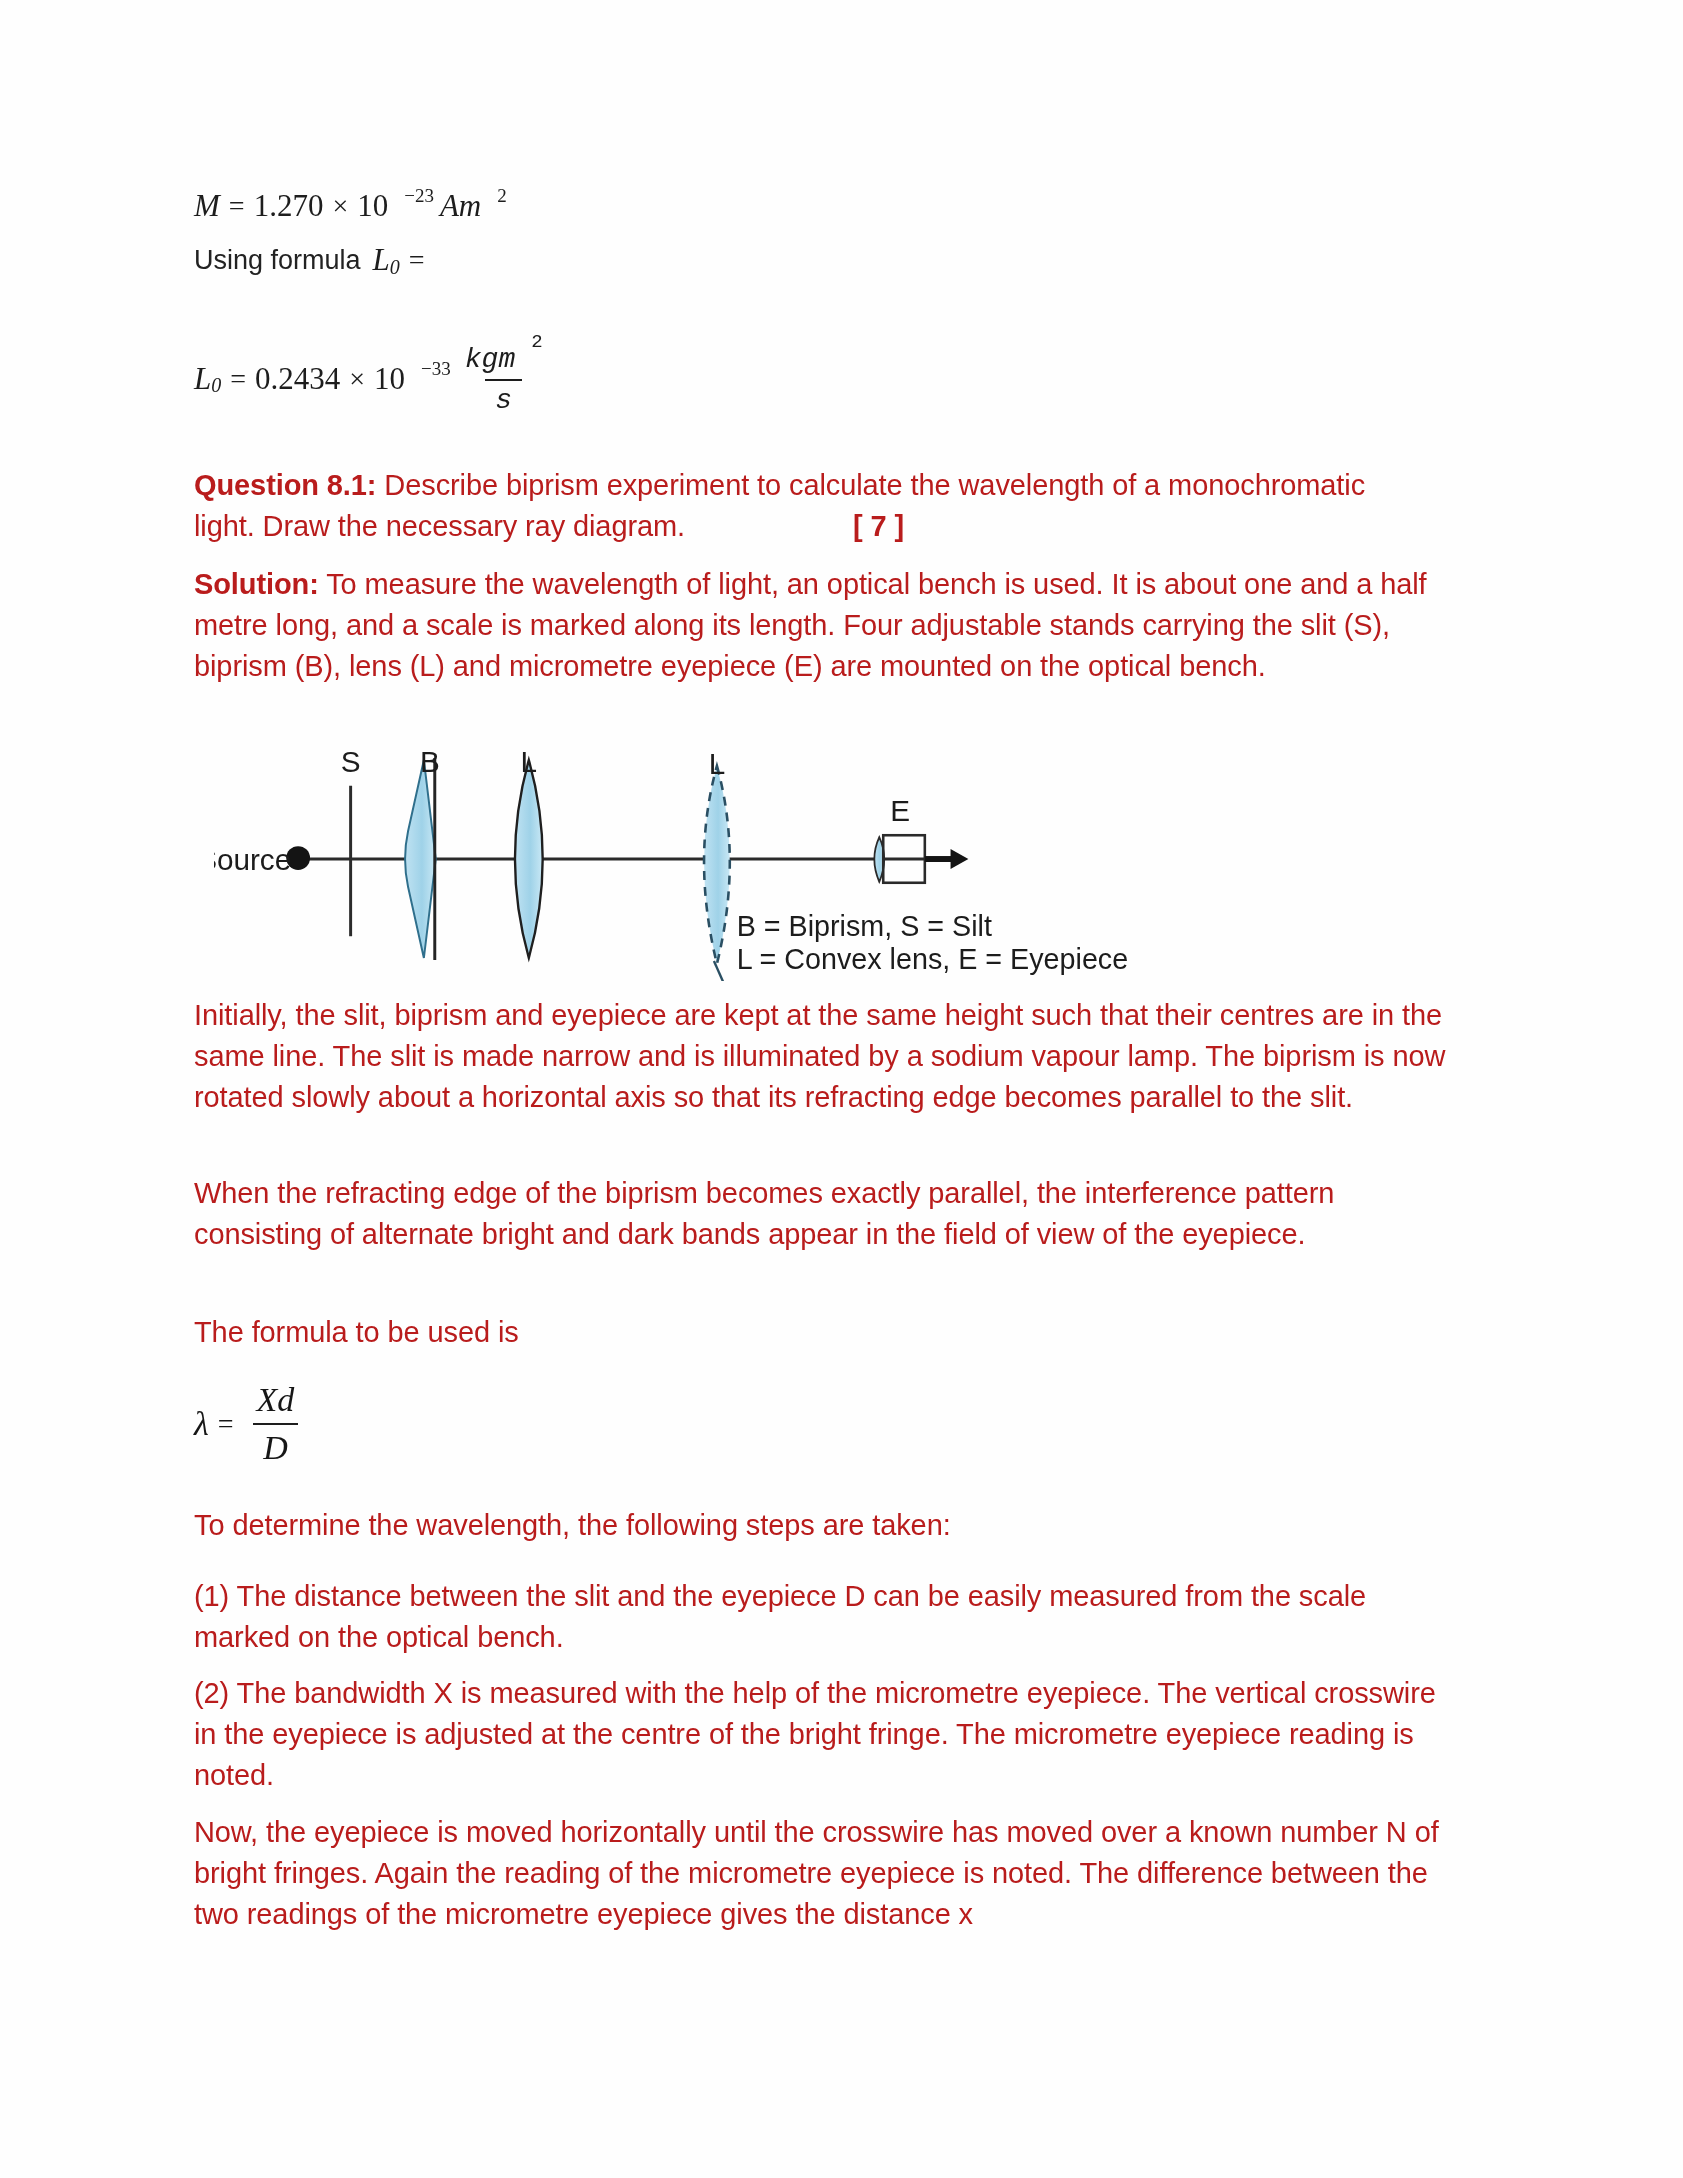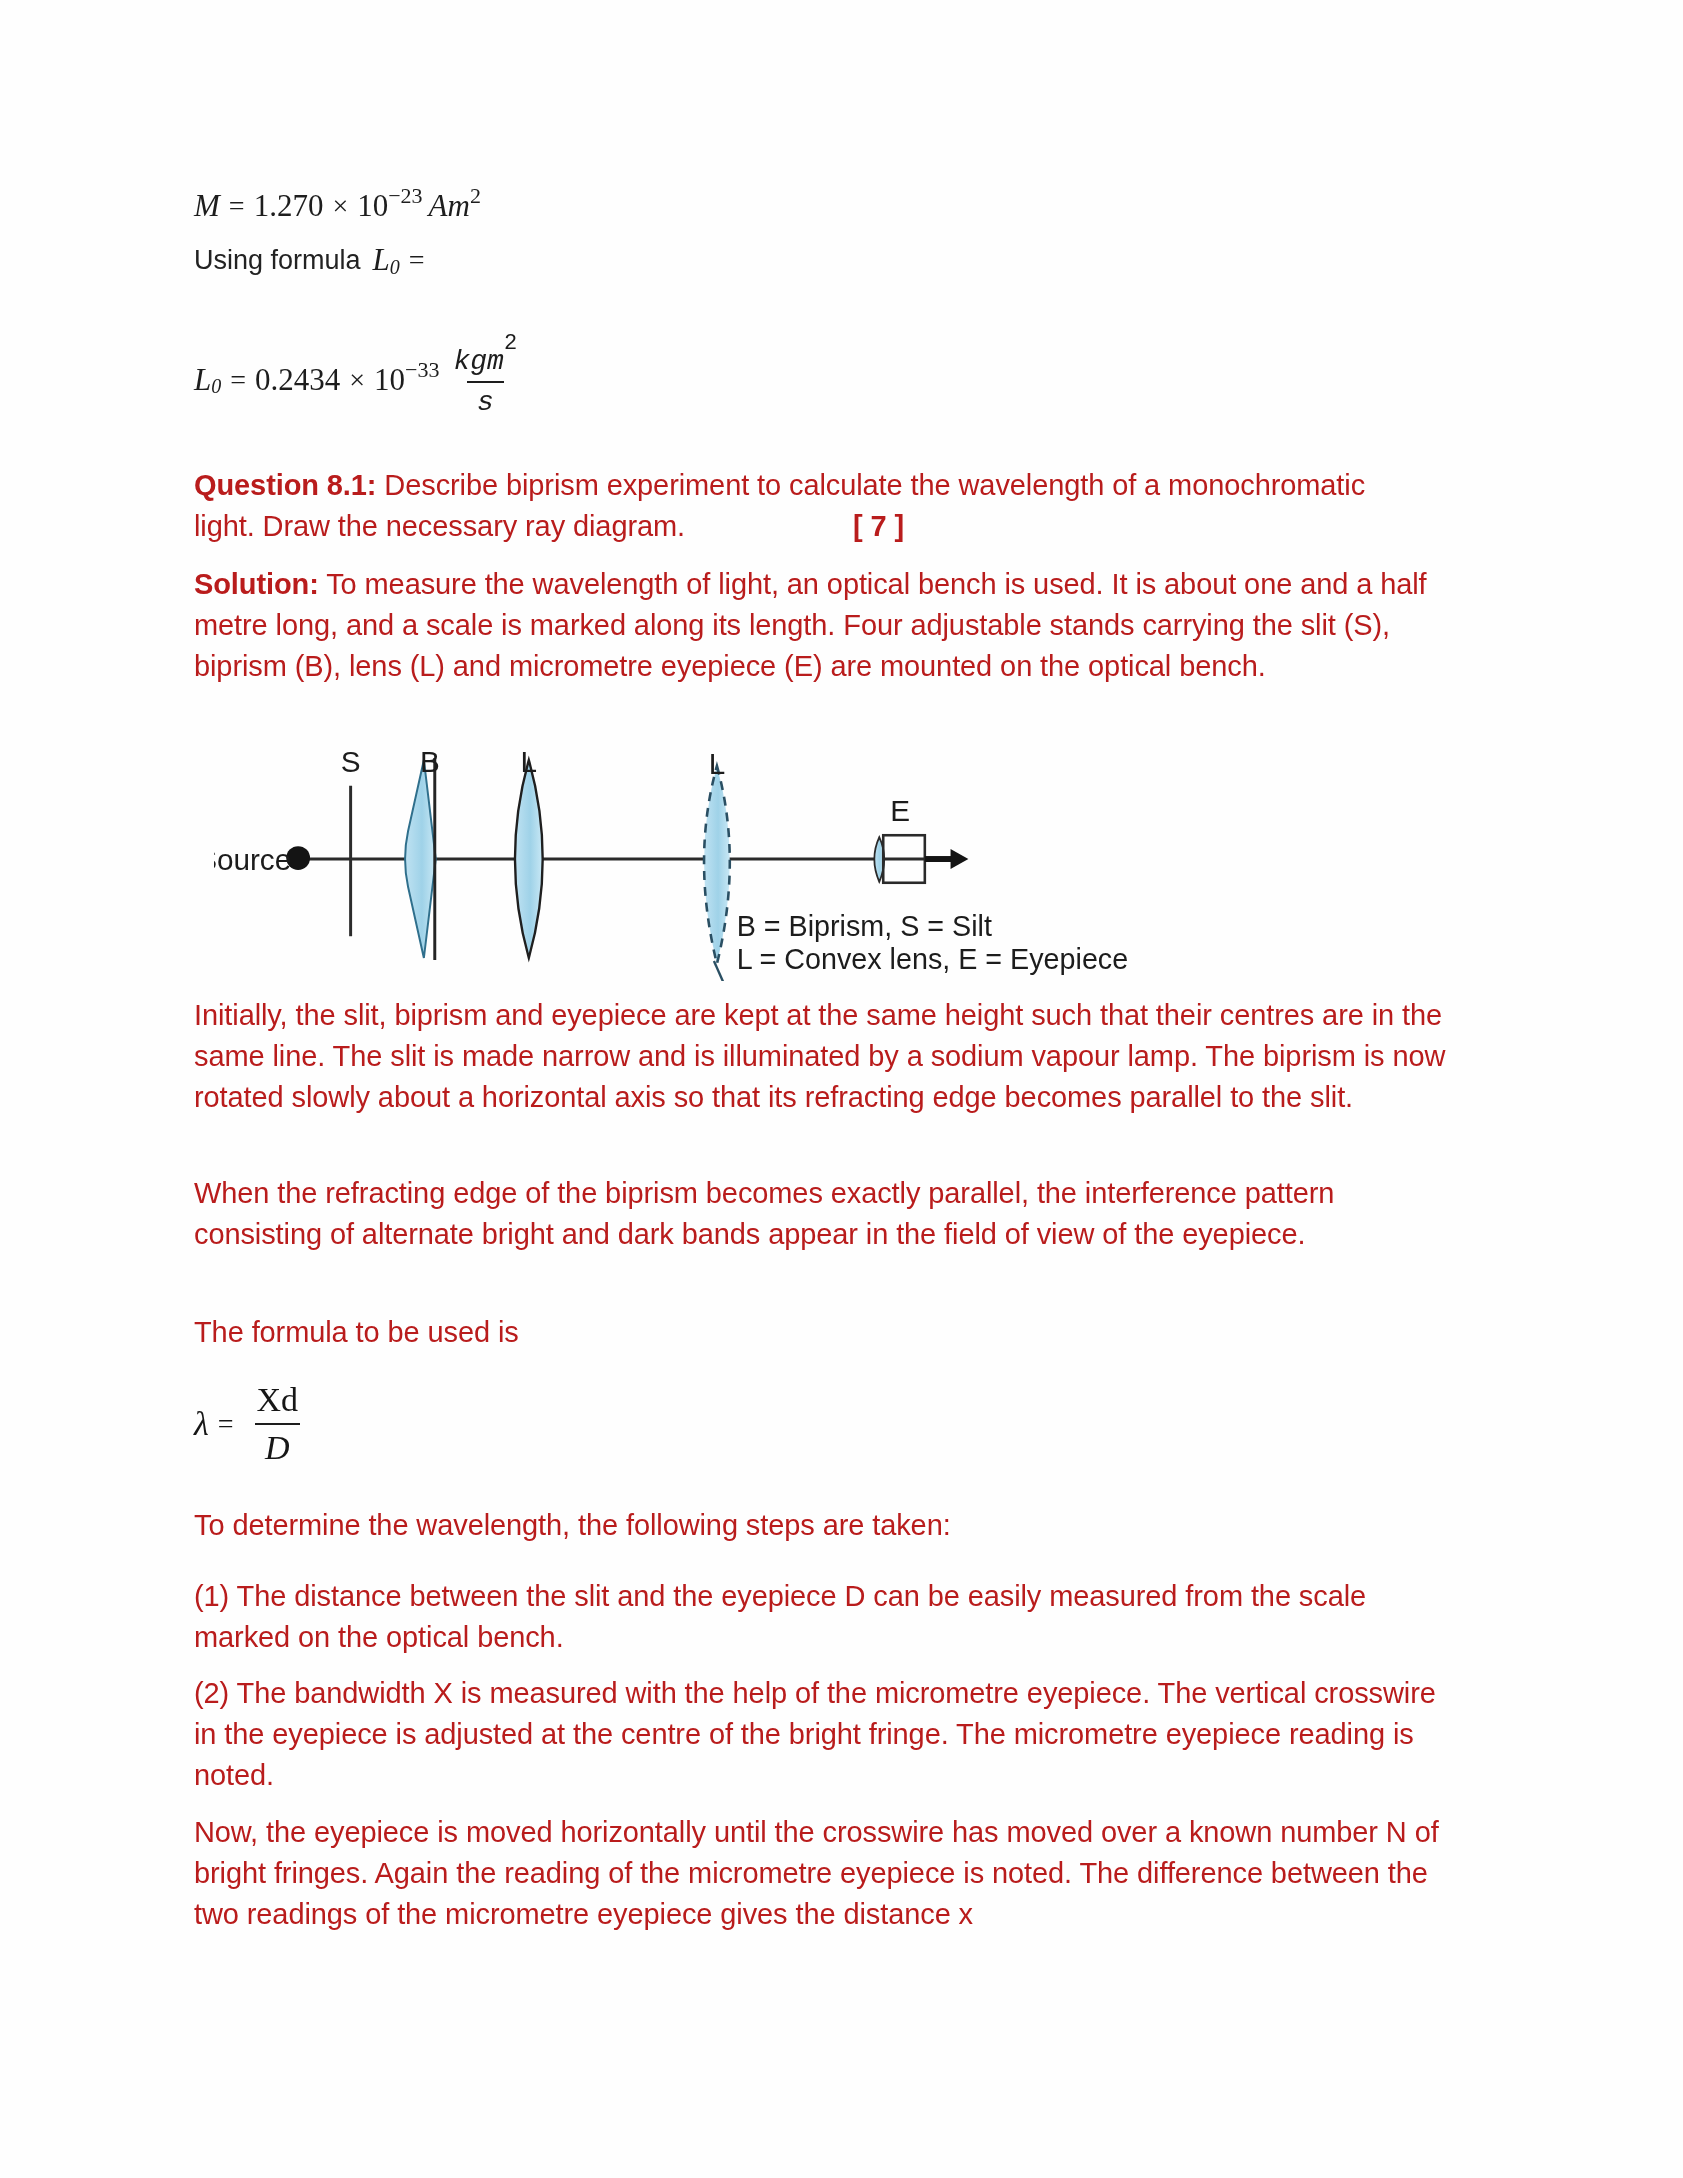--- a/index.html
+++ b/index.html
@@ -40,25 +40,26 @@
   }
   .mrow {
     display: flex;
     align-items: center;
     margin-bottom: 10px;
   }
   .mi { font-style: italic; font-size: 31px; }
   .mn { font-size: 31px; font-style: normal; }
   .mop { font-size: 28px; padding: 0 9px; font-style: normal;}
   .sup {
-    font-size: 22px;
+    font-size: 19px;
     vertical-align: super;
     position: relative;
     top: -10px;
     font-style: normal;
+    margin-left: 16px;
   }
   .sub {
     font-size: 20px;
     position: relative;
     top: 7px;
     font-style: italic;
   }
   .label-sans {
     font-family: "Liberation Sans", sans-serif;
     font-size: 27px;
@@ -237,21 +238,21 @@
 
     <div class="body-3">
       <p class="para">The formula to be used is</p>
     </div>
 
     <div class="lambda-block">
       <div class="mrow">
         <span class="mi" style="font-size:34px;">λ</span>
         <span class="mop">=</span>
         <span class="frac">
-          <span class="num" style="font-size:34px;">Xd</span>
+          <span class="num" style="font-style:italic; font-size:34px;">Xd</span>
           <span class="den" style="font-style:italic; font-size:34px;">D</span>
         </span>
       </div>
     </div>
 
     <div class="body-4">
       <p class="para">To determine the wavelength, the following steps are taken:</p>
     </div>
 
     <div class="body-5">

